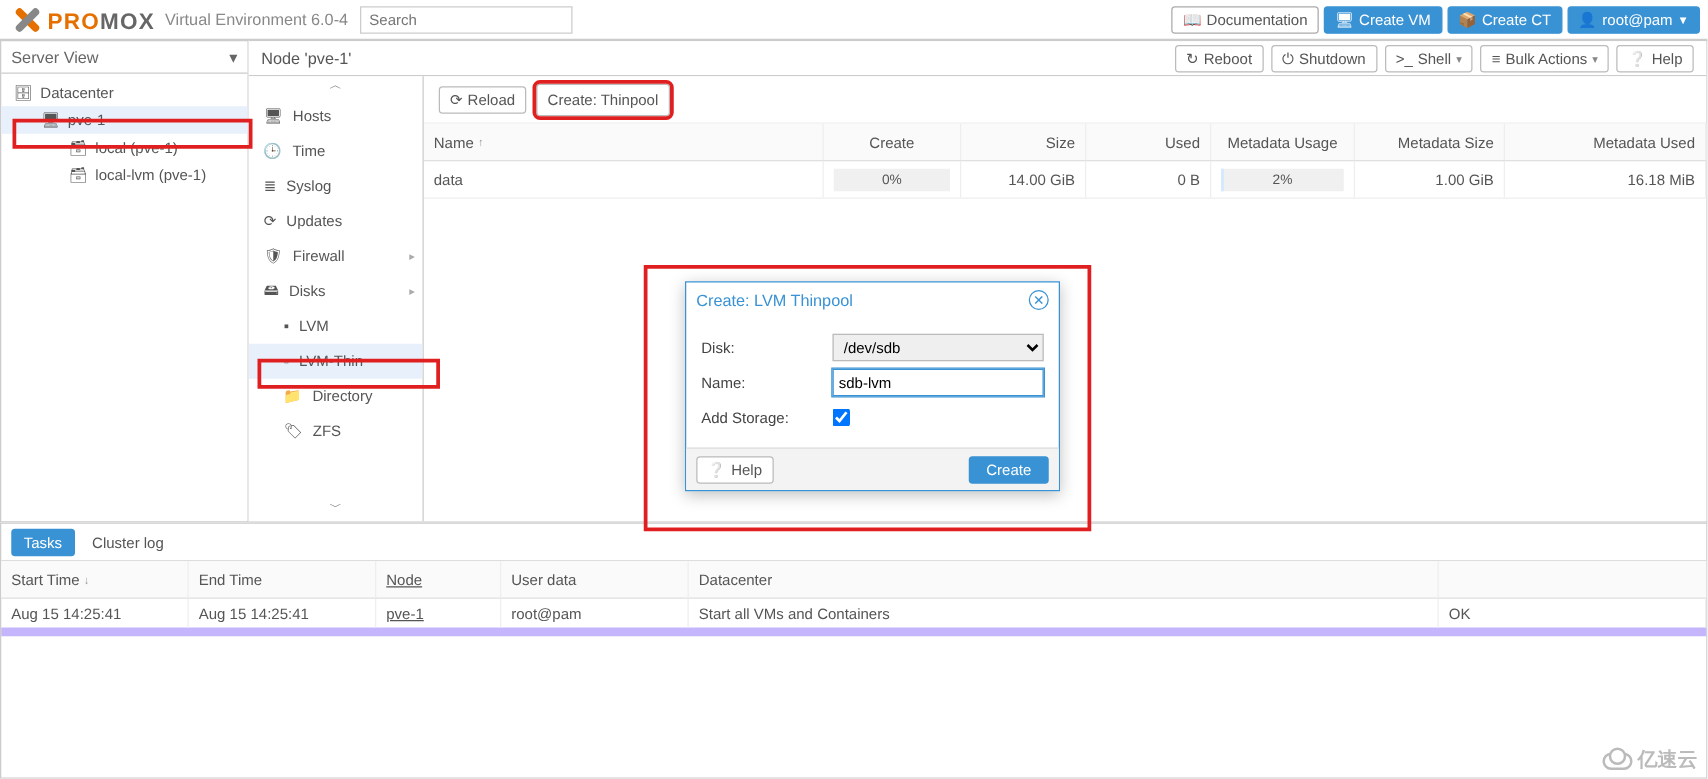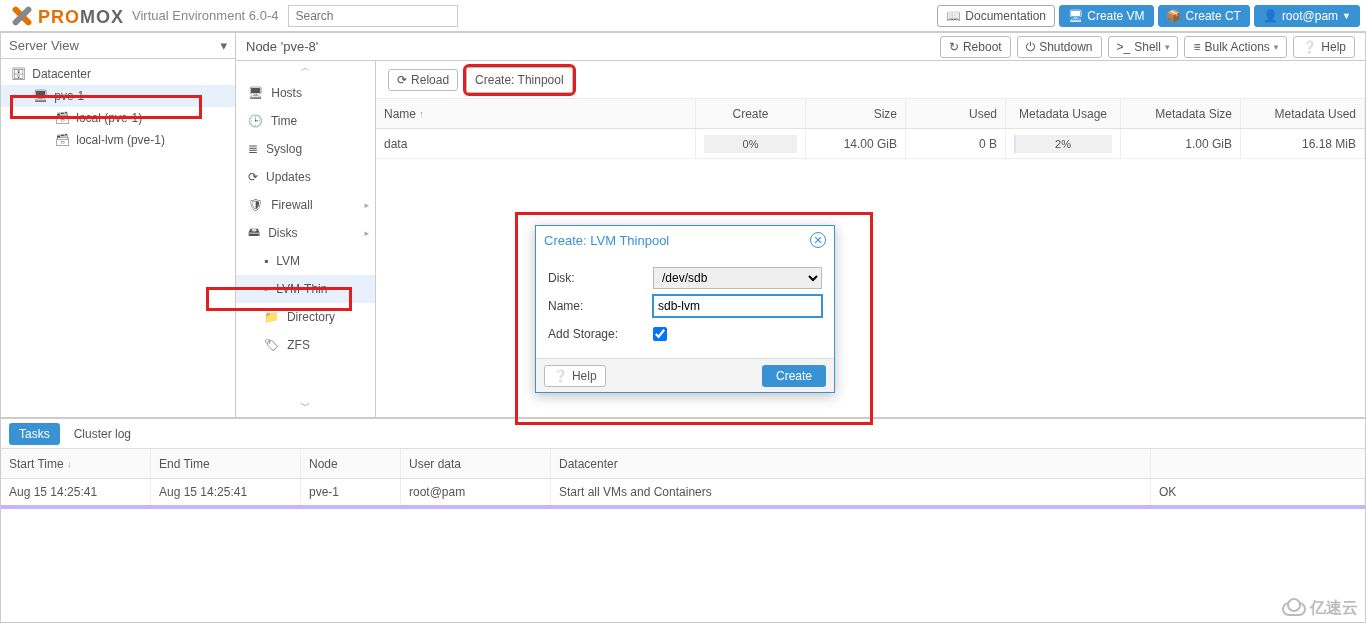--- a/index.html
+++ b/index.html
@@ -17,21 +17,21 @@
   .env-label { margin-left: 8px; color:#888; font-size:13px; }
   .search-box { margin-left: 10px; height: 22px; width: 170px; border:1px solid #ccc; background:#fff; padding:0 6px; font-size:12px; }
 
   .header-right { margin-left:auto; display:flex; gap:4px; align-items:center; }
   .hbtn { height: 22px; padding:0 8px; font-size:12px; border:1px solid #aaa; background:#fff; border-radius:3px; display:flex; align-items:center; gap:4px; cursor:pointer; }
   .hbtn.blue { background:#3892d4; color:#fff; border-color:#3892d4; }
   .hbtn .caret { font-size:9px; }
 
   
   .main { display:flex; height: calc(100% - 32px - 205px); }
-  .treepanel { width: 236px; border:1px solid #ccc; background:#fff; display:flex; flex-direction:column; }
+  .treepanel { width: 199px; border:1px solid #ccc; background:#fff; display:flex; flex-direction:column; }
   .view-select { height: 26px; border-bottom:1px solid #ccc; display:flex; align-items:center; padding:0 8px; justify-content:space-between; color:#666; }
   .tree { padding:4px 0; flex:1; }
   .tree-item { height:22px; display:flex; align-items:center; padding-left:10px; gap:6px; font-size:12px; color:#555; cursor:pointer; }
   .tree-item.ind1 { padding-left:32px; }
   .tree-item.ind2 { padding-left:54px; }
   .tree-item.sel { background:#e8f0fb; }
   .red-box { outline:3px solid #e02020; }
 
   
   .content { flex:1; border:1px solid #ccc; border-left:none; background:#fafafa; display:flex; flex-direction:column; }
@@ -81,24 +81,24 @@
   .create-btn { margin-left:auto; height:22px; padding:0 14px; background:#3892d4; color:#fff; border:none; border-radius:3px; font-size:12px; cursor:pointer; }
 
   .modal-highlight { position:absolute; border:3px solid #e02020; pointer-events:none; }
 
   
   .logpanel { height:205px; border:1px solid #ccc; background:#fff; display:flex; flex-direction:column; }
   .logtabs { height:30px; display:flex; align-items:center; padding-left:8px; border-bottom:1px solid #ddd; gap:4px; }
   .logtab { height:22px; padding:0 10px; font-size:12px; display:flex; align-items:center; border-radius:3px; cursor:pointer; }
   .logtab.active { background:#3892d4; color:#fff; }
   .loghead { height:30px; display:flex; border-bottom:1px solid #e0e0e0; background:#fafafa; }
-  .logrow { height:30px; display:flex; border-bottom:4px solid #c4b5fd; }
+  .logrow { height:30px; display:flex; border-bottom:7px solid #c4b5fd; }
   .lc-start { width:150px; }
   .lc-end { width:150px; }
-  .lc-node { width:100px; }
+  .lc-node { width:100px;text-decoration:underline; }
   .lc-user { width:150px; }
   .lc-desc { width:600px; }
   .lc-status { flex:1; }
   .lcell { padding:0 8px; display:flex; align-items:center; font-size:12px; color:#555; border-right:1px solid #eee; }
 
   
   .watermark { position:absolute; right:8px; bottom:4px; color:#bbb; font-size:16px; font-weight:bold; display:flex; align-items:center; gap:4px; }
   .wm-cloud { width:24px; height:14px; border:2px solid #bbb; border-radius:10px; position:relative; }
   .wm-cloud::before { content:''; position:absolute; width:10px; height:10px; border:2px solid #bbb; border-radius:50%; top:-6px; left:3px; background:#fff; }
 
@@ -159,21 +159,21 @@
         </div>
         <div class="tree-item ind2">
           <span>🗃</span>
           <span>local-lvm (pve-1)</span>
         </div>
       </div>
   </div>
 
   <div class="content">
     <div class="content-header">
-      <span class="content-title">Node 'pve-8'</span>
+      <span class="content-title">Node 'pve-1'</span>
       <div class="content-actions">
         <div class="gbtn">
             <span>↻</span>
             <span>Reboot</span>
           </div>
         <div class="gbtn">
             <span>⏻</span>
             <span>Shutdown</span>
           </div>
         <div class="gbtn">
@@ -307,21 +307,21 @@
         <div class="lcell lc-start">Aug 15 14:25:41</div>
         <div class="lcell lc-end">Aug 15 14:25:41</div>
         <div class="lcell lc-node">pve-1</div>
         <div class="lcell lc-user">root@pam</div>
         <div class="lcell lc-desc">Start all VMs and Containers</div>
         <div class="lcell lc-status">OK</div>
       </div>
     </div>
 </div>
 
-<div class="modal" style="left:535px; top:225px;">
+<div class="modal" style="left:548px; top:225px;">
   <div class="modal-head">
     <span>Create: LVM Thinpool</span>
     <div class="modal-close">✕</div>
   </div>
   <div class="modal-body">
     <div class="row">
       <span class="lbl">Disk:</span>
       <select><option>/dev/sdb</option></select>
     </div>
     <div class="row">

